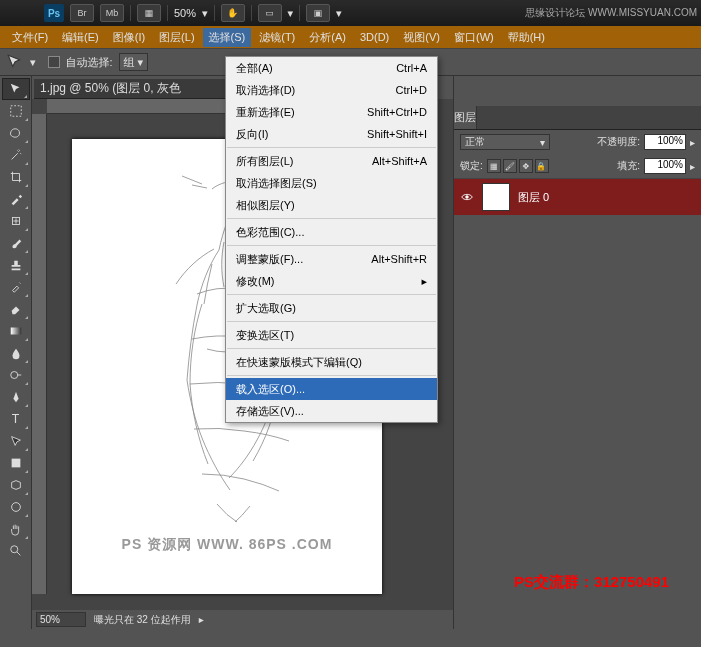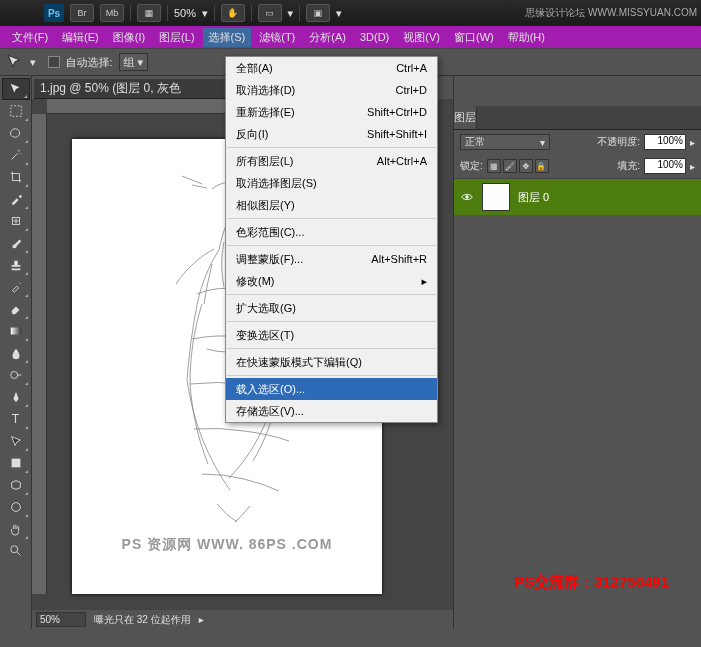--- a/index.html
+++ b/index.html
@@ -2,21 +2,21 @@
 <html><head>
 <meta charset="utf-8">
 <style>
 * { margin: 0; padding: 0; box-sizing: border-box; font-family: "Microsoft YaHei", sans-serif; }
 body { width: 701px; height: 647px; background: #535353; color: #e0e0e0; font-size: 11px; overflow: hidden; position: relative; }
 .titlebar { height: 26px; background: linear-gradient(#2a2a2a,#1a1a1a); display: flex; align-items: center; padding: 0 4px; gap: 6px; }
 .ps-logo { width: 20px; height: 18px; background: #0a3d62; color: #67c3f0; display: flex; align-items: center; justify-content: center; font-weight: bold; font-size: 10px; border-radius: 2px; margin-left: 40px; }
 .titlebar .tbtn { width: 24px; height: 18px; background: #3a3a3a; border: 1px solid #555; border-radius: 2px; display: flex; align-items: center; justify-content: center; font-size: 9px; color: #ccc; }
 .titlebar .sep { width: 1px; height: 16px; background: #444; }
 .titlebar-right { margin-left: auto; color: #aaa; font-size: 10px; }
-.menubar { height: 22px; background: #a21caf; display: flex; align-items: center; padding: 0 6px; gap: 2px; }
+.menubar { height: 22px; background: #a16207; display: flex; align-items: center; padding: 0 6px; gap: 2px; }
 .menubar .mitem { padding: 2px 6px; color: #e0e0e0; font-size: 11px; }
 .menubar .mitem.active { background: #3d6a9e; }
 .optionbar { height: 28px; background: #535353; border-top: 1px solid #444; border-bottom: 1px solid #333; display: flex; align-items: center; padding: 0 6px; gap: 6px; }
 .optionbar .oicon { width: 18px; height: 18px; display: flex; align-items: center; justify-content: center; }
 .optionbar .chk { width: 12px; height: 12px; border: 1px solid #888; background: #444; }
 .optionbar .dropdown { height: 18px; background: #5a5a5a; border: 1px solid #333; padding: 0 4px; display: flex; align-items: center; gap: 3px; }
 .main { display: flex; height: 553px; }
 .toolbox { width: 32px; background: #535353; border-right: 1px solid #333; display: flex; flex-direction: column; padding-top: 2px; }
 .toolbox .tool { width: 28px; height: 22px; margin: 0 2px; display: flex; align-items: center; justify-content: center; position: relative; }
 .toolbox .tool svg { width: 14px; height: 14px; }
@@ -33,21 +33,21 @@
 .status .zoom { width: 50px; background: #444; border: 1px solid #333; padding: 1px 3px; }
 .right-panels { width: 248px; background: #535353; border-left: 1px solid #333; }
 .panel-tabs { height: 24px; background: #424242; border-bottom: 1px solid #222; display: flex; align-items: center; margin-top: 30px; }
 .panel-tab { padding: 4px 0; background: #535353; font-size: 11px; border-right: 1px solid #333; }
 .panel-body { background: #535353; }
 .panel-row { height: 24px; display: flex; align-items: center; padding: 0 6px; font-size: 10px; gap: 4px; }
 .panel-row .sel { width: 90px; height: 16px; background: #5a5a5a; border: 1px solid #333; padding: 0 4px; display: flex; align-items: center; justify-content: space-between; }
 .panel-row .numbox { width: 42px; height: 16px; background: #fff; border: 1px solid #333; color: #000; padding: 0 2px; text-align: right; }
 .panel-row .label { margin-left: auto; }
 .layer-list { background: #535353; height: 360px; border-top: 1px solid #444; }
-.layer-item { height: 36px; background: #4d7c0f; display: flex; align-items: center; padding: 0 6px; gap: 8px; color: #fff; }
+.layer-item { height: 36px; background: #7f1d1d; display: flex; align-items: center; padding: 0 6px; gap: 8px; color: #fff; }
 .layer-item .eye { width: 14px; height: 14px; }
 .layer-item .thumb { width: 28px; height: 28px; background: #fff; border: 1px solid #333; }
 .dropdown-menu { position: absolute; top: 56px; left: 225px; width: 213px; background: #f0f0f0; border: 1px solid #888; box-shadow: 2px 2px 6px rgba(0,0,0,0.4); color: #000; z-index: 100; }
 .dropdown-menu .ditem { height: 22px; display: flex; align-items: center; padding: 0 10px; font-size: 11px; justify-content: space-between; }
 .dropdown-menu .ditem.hov { background: #2d6bb8; color: #fff; }
 .dropdown-menu .sep { height: 1px; background: #ccc; margin: 2px 1px; }
 .ps-group { position: absolute; bottom: 55px; right: 32px; color: #ff0000; font-size: 15px; font-weight: bold; }
 .lock-icons { display: flex; gap: 2px; }
 .lock-icons span { width: 14px; height: 14px; background: #5a5a5a; border: 1px solid #333; display: flex; align-items: center; justify-content: center; font-size: 8px; }
 .figure-sketch { position: absolute; top: 25px; left: 70px; width: 200px; height: 380px; }
@@ -337,21 +337,21 @@
       <span>重新选择(E)</span>
       <span>Shift+Ctrl+D</span>
     </div>
   <div class="ditem">
       <span>反向(I)</span>
       <span>Shift+Shift+I</span>
     </div>
   <div class="sep"></div>
   <div class="ditem">
       <span>所有图层(L)</span>
-      <span>Alt+Ctrl+A</span>
+      <span>Alt+Shift+A</span>
     </div>
   <div class="ditem">
       <span>取消选择图层(S)</span>
     </div>
   <div class="ditem">
       <span>相似图层(Y)</span>
     </div>
   <div class="sep"></div>
   <div class="ditem">
       <span>色彩范围(C)...</span>

